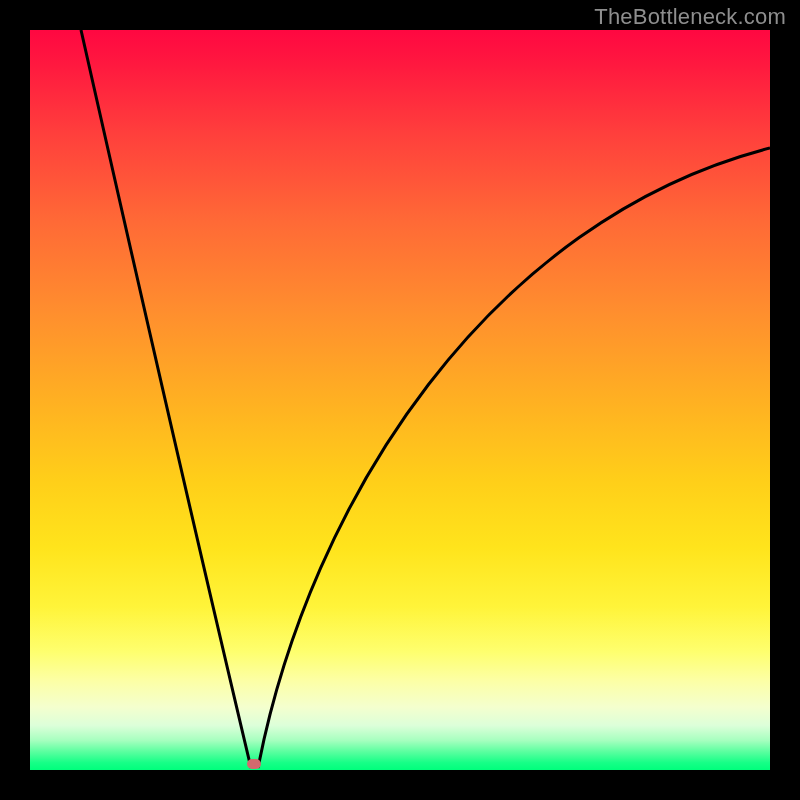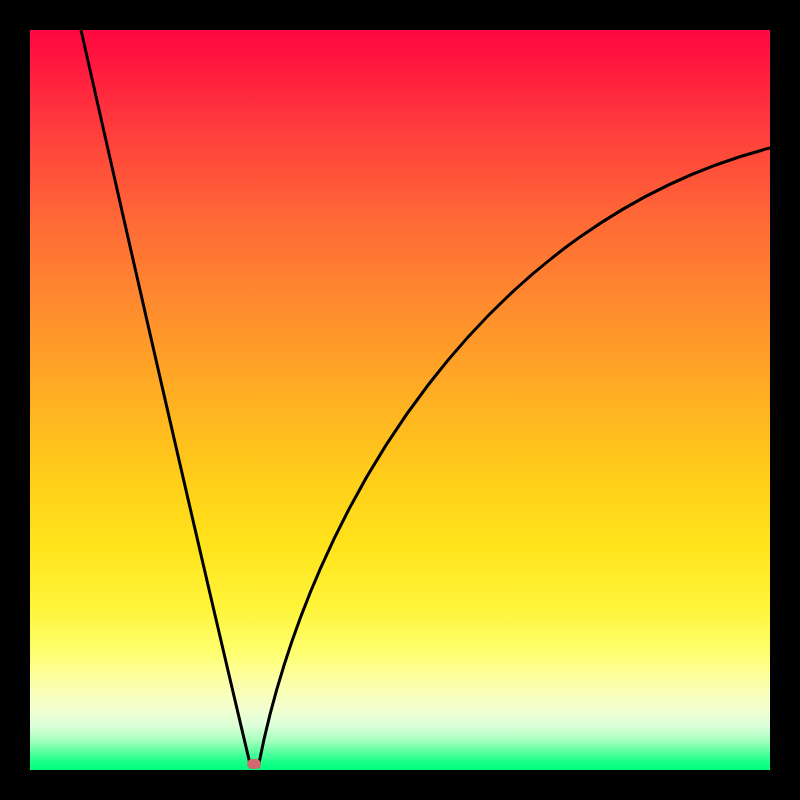--- a/index.html
+++ b/index.html
@@ -70,20 +70,21 @@
     border-radius: 5px;
     background: #d16a6e;
     transform: translate(-50%, -50%);
   }
 </style>
 </head>
 <body>
 
 <div class="frame">
 
+  <div class="watermark">TheBottleneck.com</div>
 
   <div class="plot">
     <div class="gradient"></div>
 
     <svg class="curve" viewBox="0 0 740 740" preserveAspectRatio="none">
       <path id="curve-left" fill="none" stroke="#000000" stroke-width="3" d="M 51 0 Q 148 430 221 738"></path>
       <path id="curve-right" fill="none" stroke="#000000" stroke-width="3" d="M 228 738 C 280 470 460 190 740 118"></path>
     </svg>
 
     <div id="marker" class="marker" title="#d16a6e" style="left: 224.22px; top: 734.08px; background: rgb(209, 106, 110);"></div>

